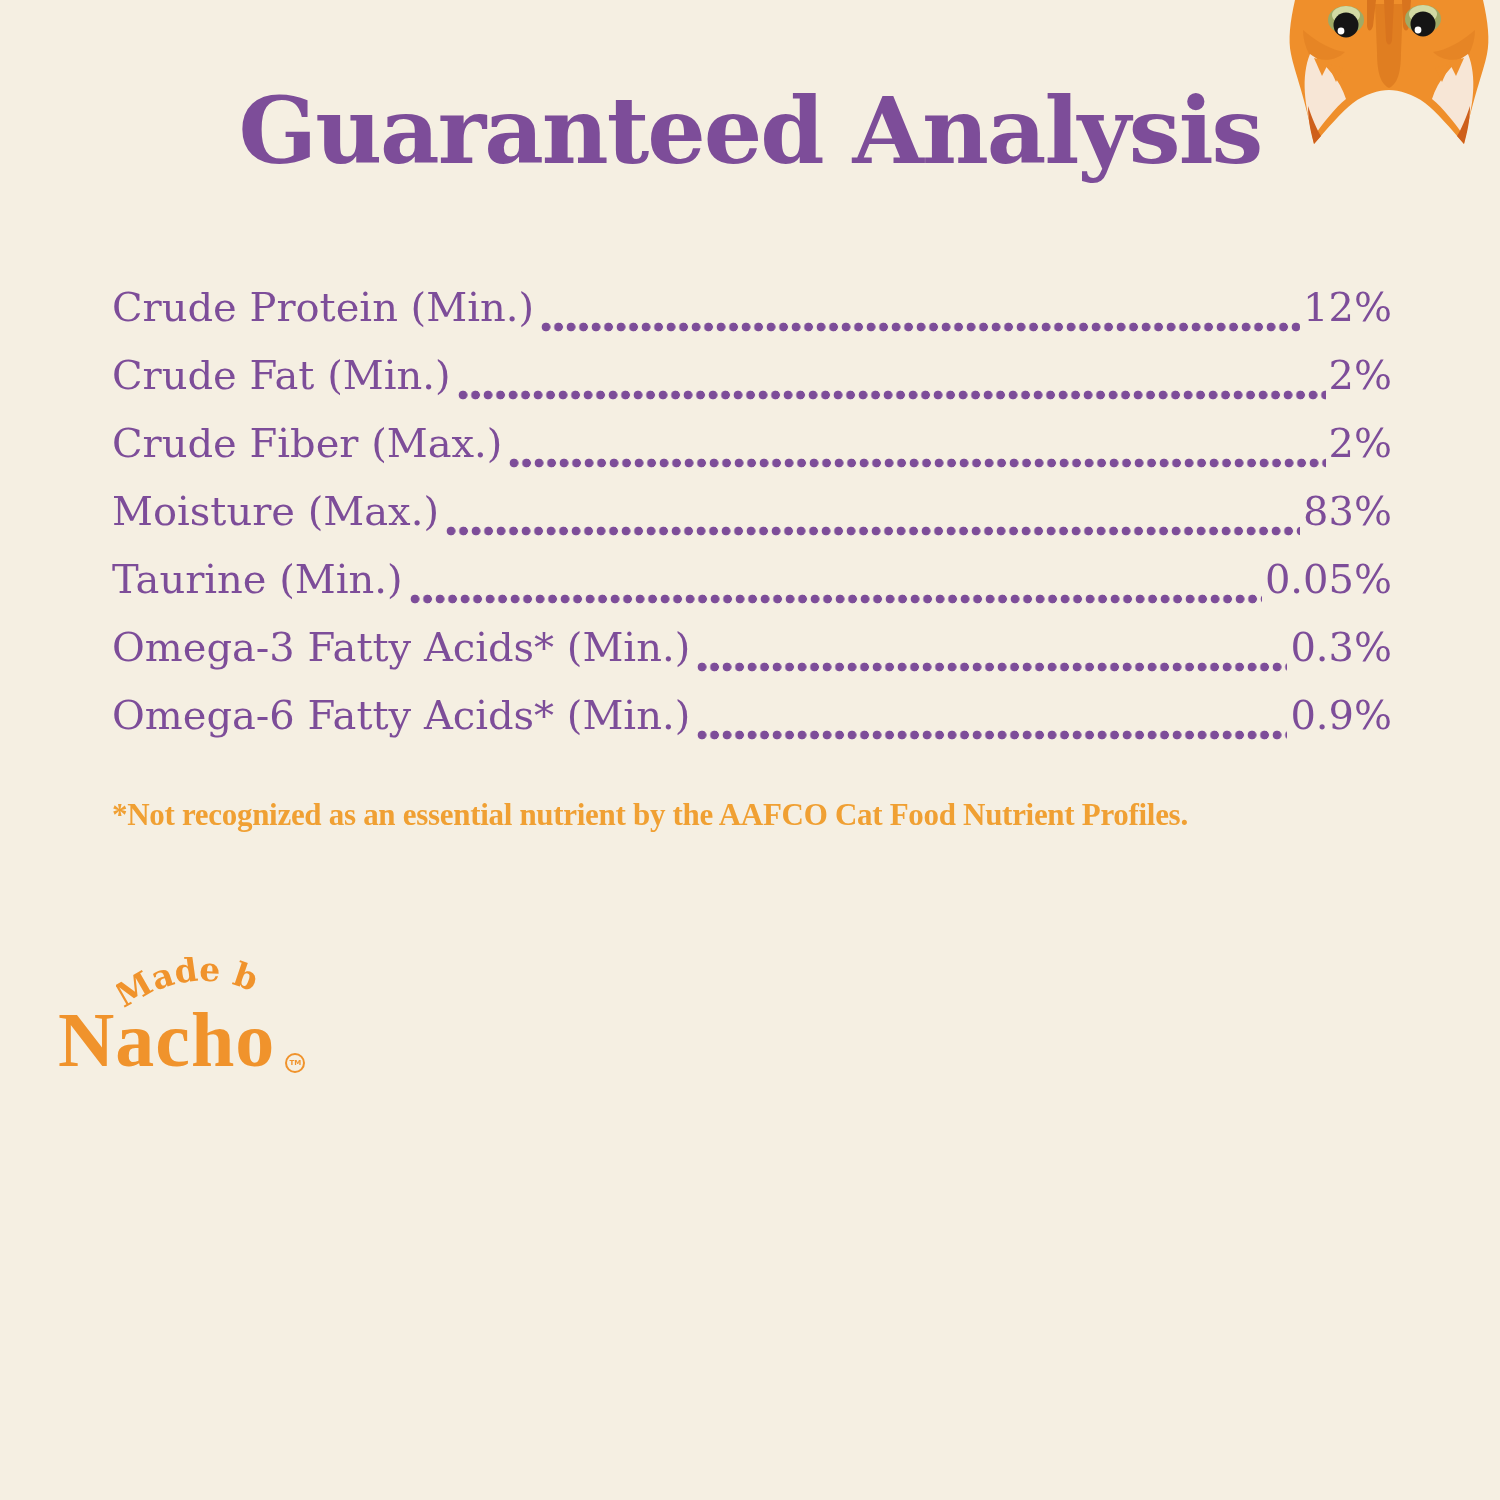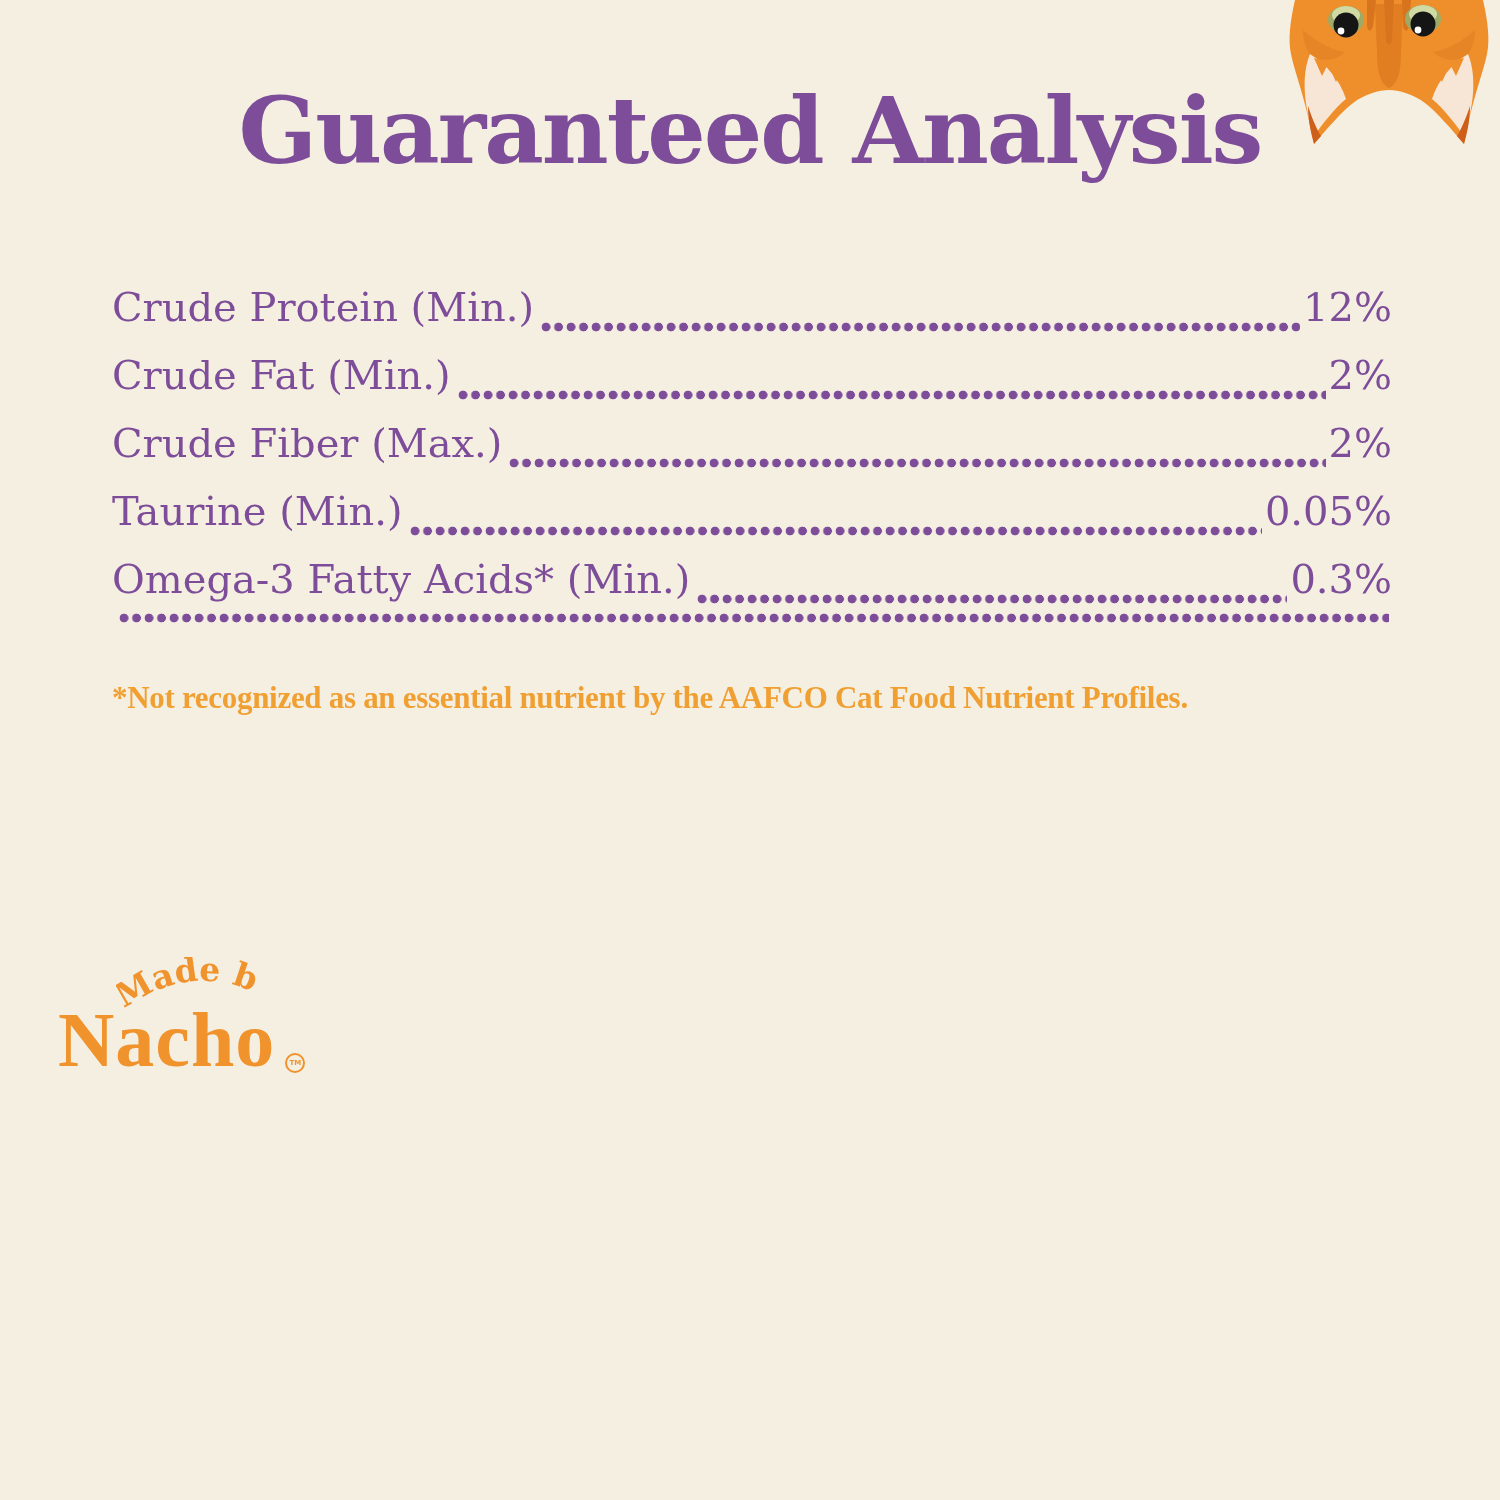--- a/index.html
+++ b/index.html
@@ -156,31 +156,38 @@
       <span class="lbl">Crude Fat (Min.)</span>
       <span class="dots"></span>
       <span class="val">2%</span>
     </div>
     <div class="row">
       <span class="lbl">Crude Fiber (Max.)</span>
       <span class="dots"></span>
       <span class="val">2%</span>
     </div>
     <div class="row">
+      <span class="lbl">Moisture (Max.)</span>
+      <span class="dots"></span>
+      <span class="val">83%</span>
+    </div>
+    <div class="row">
       <span class="lbl">Taurine (Min.)</span>
       <span class="dots"></span>
       <span class="val">0.05%</span>
     </div>
     <div class="row">
       <span class="lbl">Omega-3 Fatty Acids* (Min.)</span>
       <span class="dots"></span>
       <span class="val">0.3%</span>
     </div>
     <div class="row">
-      <span class="dots"></span>
+      <span class="lbl">Omega-6 Fatty Acids* (Min.)</span>
+      <span class="dots"></span>
+      <span class="val">0.9%</span>
     </div>
   </div>
 
   <p class="footnote">*Not recognized as an essential nutrient by the AAFCO Cat Food Nutrient Profiles.</p>
 
   <div class="logo">
     <svg class="logo-arch" viewBox="0 0 150 62" aria-hidden="true">
       <defs>
         <path id="archpath" d="M 8,52 Q 75,4 144,38" fill="none"></path>
       </defs>

